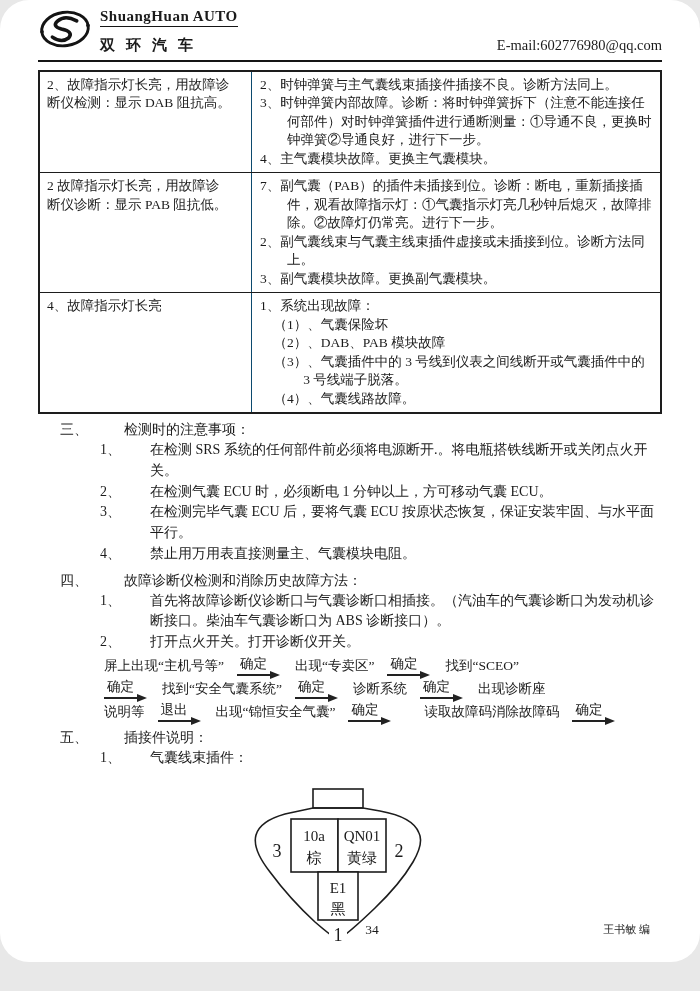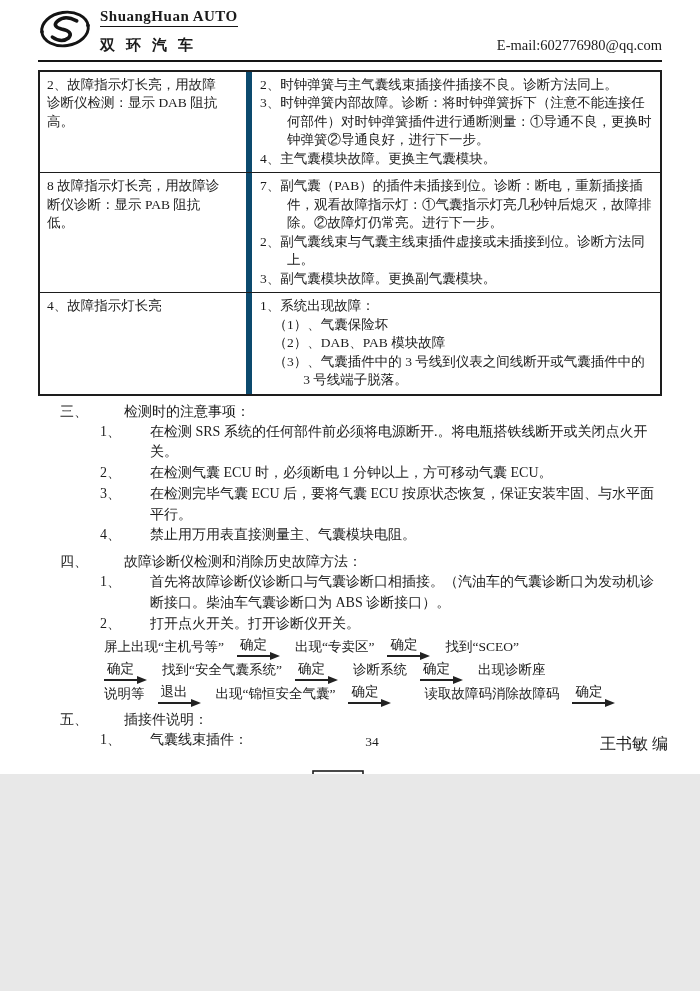--- a/index.html
+++ b/index.html
@@ -1,32 +1,32 @@
 <!DOCTYPE html>
 <html><head>
 <meta charset="utf-8">
 <style>
   * { margin:0; padding:0; box-sizing:border-box; }
   html,body { background:#e8e8e8; }
   body { width:700px; height:991px; font-family:"Liberation Serif","DejaVu Serif",serif; color:#1b1b1b; }
-  .page { position:relative; width:700px; height:774px; background:#ffffff; padding:8px 38px 0 38px; overflow:hidden; }
+  .page { position:relative; width:700px; height:962px; background:#ffffff; padding:8px 38px 0 38px; overflow:hidden;border-radius:29px; }
 
   
   .header { display:flex; justify-content:space-between; align-items:flex-end; border-bottom:2px solid #151515; padding-bottom:5px; height:54px; }
   .brand { display:flex; align-items:center; gap:8px; }
   .brand-text { display:flex; flex-direction:column; }
   .brand-en { font-weight:bold; font-size:15px; letter-spacing:0.5px; border-bottom:1.5px solid #151515; padding-bottom:1px; }
   .brand-cn { font-weight:bold; font-size:15px; letter-spacing:11px; margin-top:9px; white-space:nowrap; }
   .email { font-size:14.5px; padding-bottom:1px; }
 
   
   .ftable { margin-top:8px; border:2px solid #1d1d1d; }
   .frow { display:grid; grid-template-columns:212px 1fr; border-bottom:1px solid #1d1d1d; }
   .frow:last-child { border-bottom:none; }
-  .cl { border-right:6px solid #0c4a6e; padding:4px 20px 4px 7px; }
+  .cl { border-right:1px solid #0c4a6e; padding:4px 20px 4px 7px; }
   .cr { padding:4px 6px 4px 8px; }
   .ftable p { font-size:13.5px; line-height:1.37; }
   .cr p.ti { padding-left:2em; text-indent:-2em; }
   .cr p.sub { padding-left:3.2em; text-indent:-2.2em; }
 
   
   .sec { margin-top:5px; }
   .sec-head { display:flex; margin-left:22px; font-size:14px; line-height:1.5; }
   .sec-head .snum { width:64px; }
   .sec-item { display:flex; margin-left:62px; font-size:14px; line-height:1.48; }
@@ -44,21 +44,21 @@
                    border-left:10px solid #222; border-top:4px solid transparent; border-bottom:4px solid transparent; }
   .fstack { display:flex; flex-direction:row; line-height:1.5; margin-left:18px; }
 
   
   .conn-wrap { position:relative; height:178px; margin-top:8px; }
   .conn-svg { position:absolute; left:192px; top:0; }
 
   
   .footer { position:absolute; left:0; right:0; bottom:22px; height:18px;padding-left:44px; }
   .pageno { text-align:center; font-size:13.5px; }
-  .editor { position:absolute; right:32px; top:0; font-size:16px; }
+  .editor { position:absolute; right:50px; top:0; font-size:11px; }
 </style>
 </head>
 <body>
 
 <div class="page">
 
   <div class="header">
     <div class="brand">
       <span>
         <svg width="54" height="44" viewBox="0 0 60 46">
@@ -82,37 +82,38 @@
         <p>2、故障指示灯长亮，用故障诊断仪检测：显示 DAB 阻抗高。</p>
       </div>
       <div class="cr">
         <p class="ti">2、时钟弹簧与主气囊线束插接件插接不良。诊断方法同上。</p>
         <p class="ti">3、时钟弹簧内部故障。诊断：将时钟弹簧拆下（注意不能连接任何部件）对时钟弹簧插件进行通断测量：①导通不良，更换时钟弹簧②导通良好，进行下一步。</p>
         <p class="ti">4、主气囊模块故障。更换主气囊模块。</p>
       </div>
     </div>
     <div class="frow">
       <div class="cl">
-        <p>8 故障指示灯长亮，用故障诊断仪诊断：显示 PAB 阻抗低。</p>
+        <p>2 故障指示灯长亮，用故障诊断仪诊断：显示 PAB 阻抗低。</p>
       </div>
       <div class="cr">
         <p class="ti">7、副气囊（PAB）的插件未插接到位。诊断：断电，重新插接插件，观看故障指示灯：①气囊指示灯亮几秒钟后熄灭，故障排除。②故障灯仍常亮。进行下一步。</p>
         <p class="ti">2、副气囊线束与气囊主线束插件虚接或未插接到位。诊断方法同上。</p>
         <p class="ti">3、副气囊模块故障。更换副气囊模块。</p>
       </div>
     </div>
     <div class="frow">
       <div class="cl">
         <p>4、故障指示灯长亮</p>
       </div>
       <div class="cr">
         <p class="ti">1、系统出现故障：</p>
         <p class="sub">（1）、气囊保险坏</p>
         <p class="sub">（2）、DAB、PAB 模块故障</p>
         <p class="sub">（3）、气囊插件中的 3 号线到仪表之间线断开或气囊插件中的 3 号线端子脱落。</p>
+        <p class="sub">（4）、气囊线路故障。</p>
       </div>
     </div>
   </div>
 
   <div class="sec">
     <div class="sec-head">
       <span class="snum">三、</span>
       <span>检测时的注意事项：</span>
     </div>
     <div class="sec-item">

